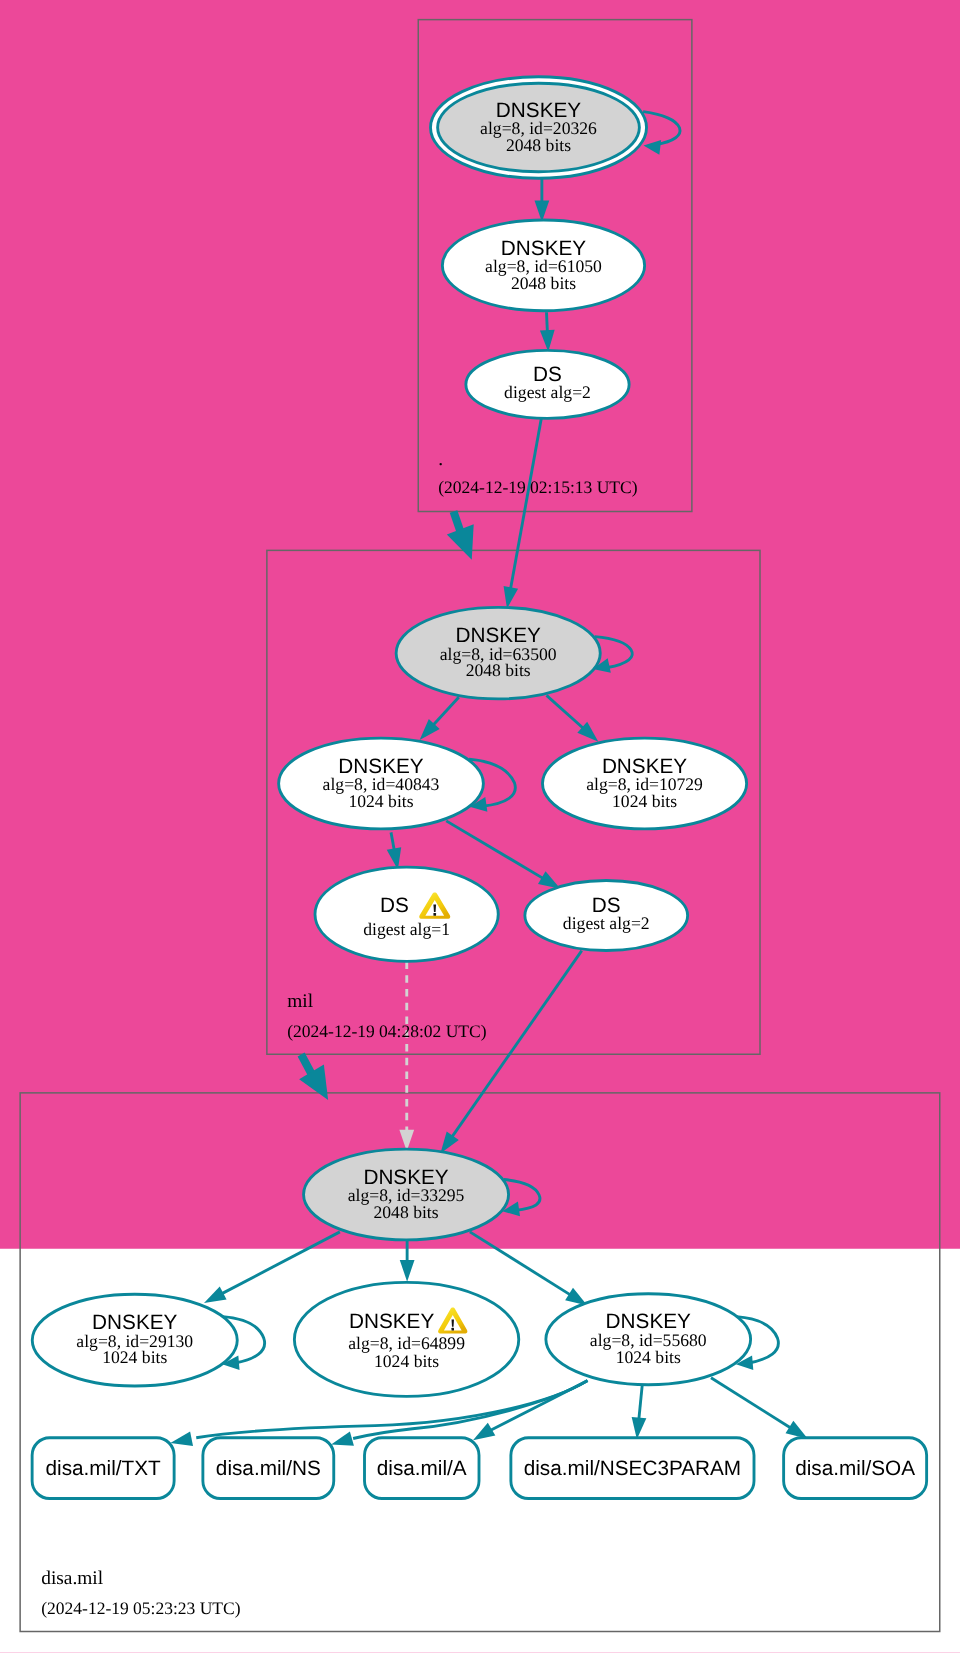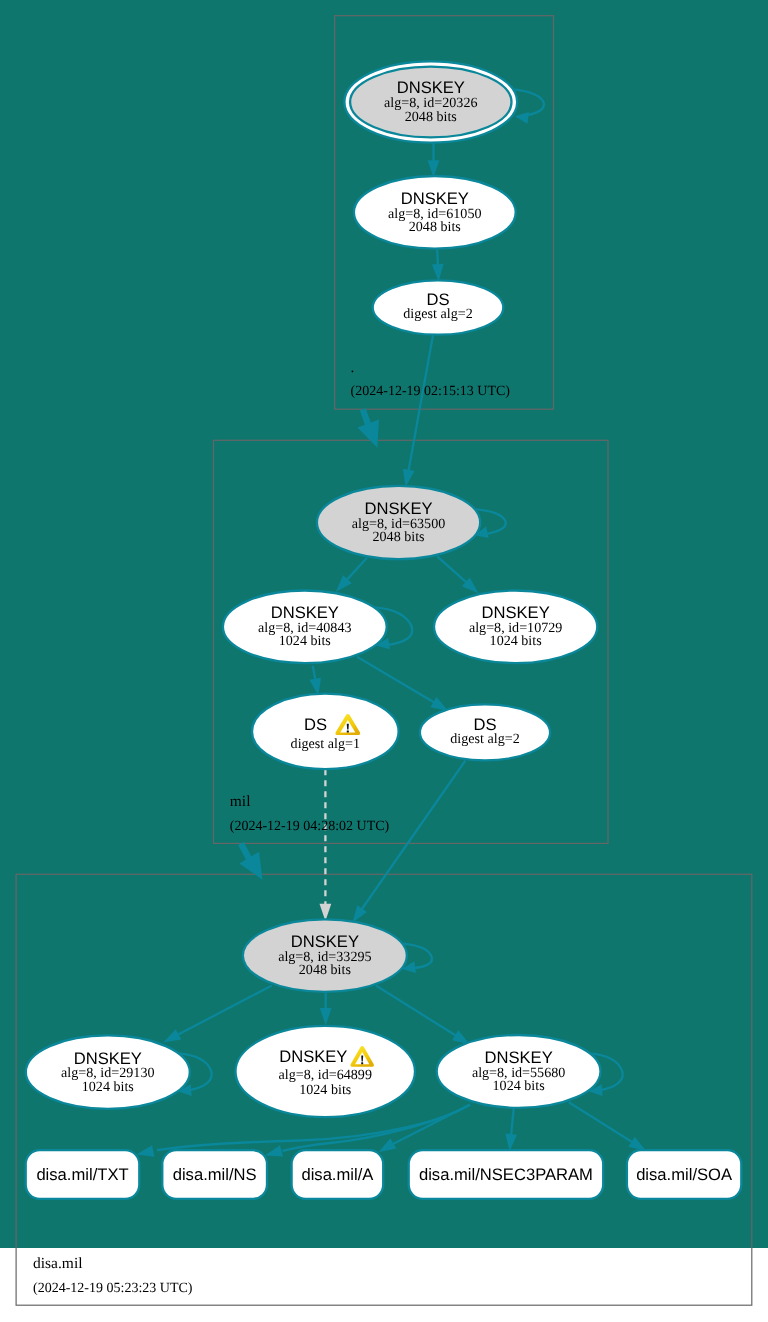--- a/index.html
+++ b/index.html
@@ -1,18 +1,18 @@
 <!DOCTYPE html>
 <html><head>
 <meta charset="utf-8">
 <title>DNSSEC Authentication Chain</title>
 <style>
   html,body{margin:0;padding:0;background:#ffffff;}
   body{width:768px;height:1322px;overflow:hidden;font-family:"Liberation Sans",sans-serif;}
-  #canvas{position:relative;width:768px;height:1248px;background:#0f766e;}
+  #canvas{position:relative;width:768px;height:999px;background:#ec4899;}
   svg#graph{display:block;position:absolute;left:0;top:0;}
   .cl-box{fill:none;stroke:#666666;stroke-width:1.2;}
   .ell{stroke:#0a879a;stroke-width:2.3;}
   .rrbox{stroke:#0a879a;stroke-width:2.3;fill:#ffffff;}
   .edge{fill:none;stroke:#0a879a;stroke-width:2.3;}
   .edge-thick{fill:none;stroke:#0a879a;stroke-width:6.4;}
   .edge-insecure{fill:none;stroke:#d3d3d3;stroke-width:2.3;stroke-dasharray:6,5;}
   .ahead{fill:#0a879a;stroke:none;}
   .ahead-gray{fill:#d3d3d3;stroke:none;}
   .t-title{font-family:"Liberation Sans",sans-serif;font-size:16.6px;fill:#000000;}

